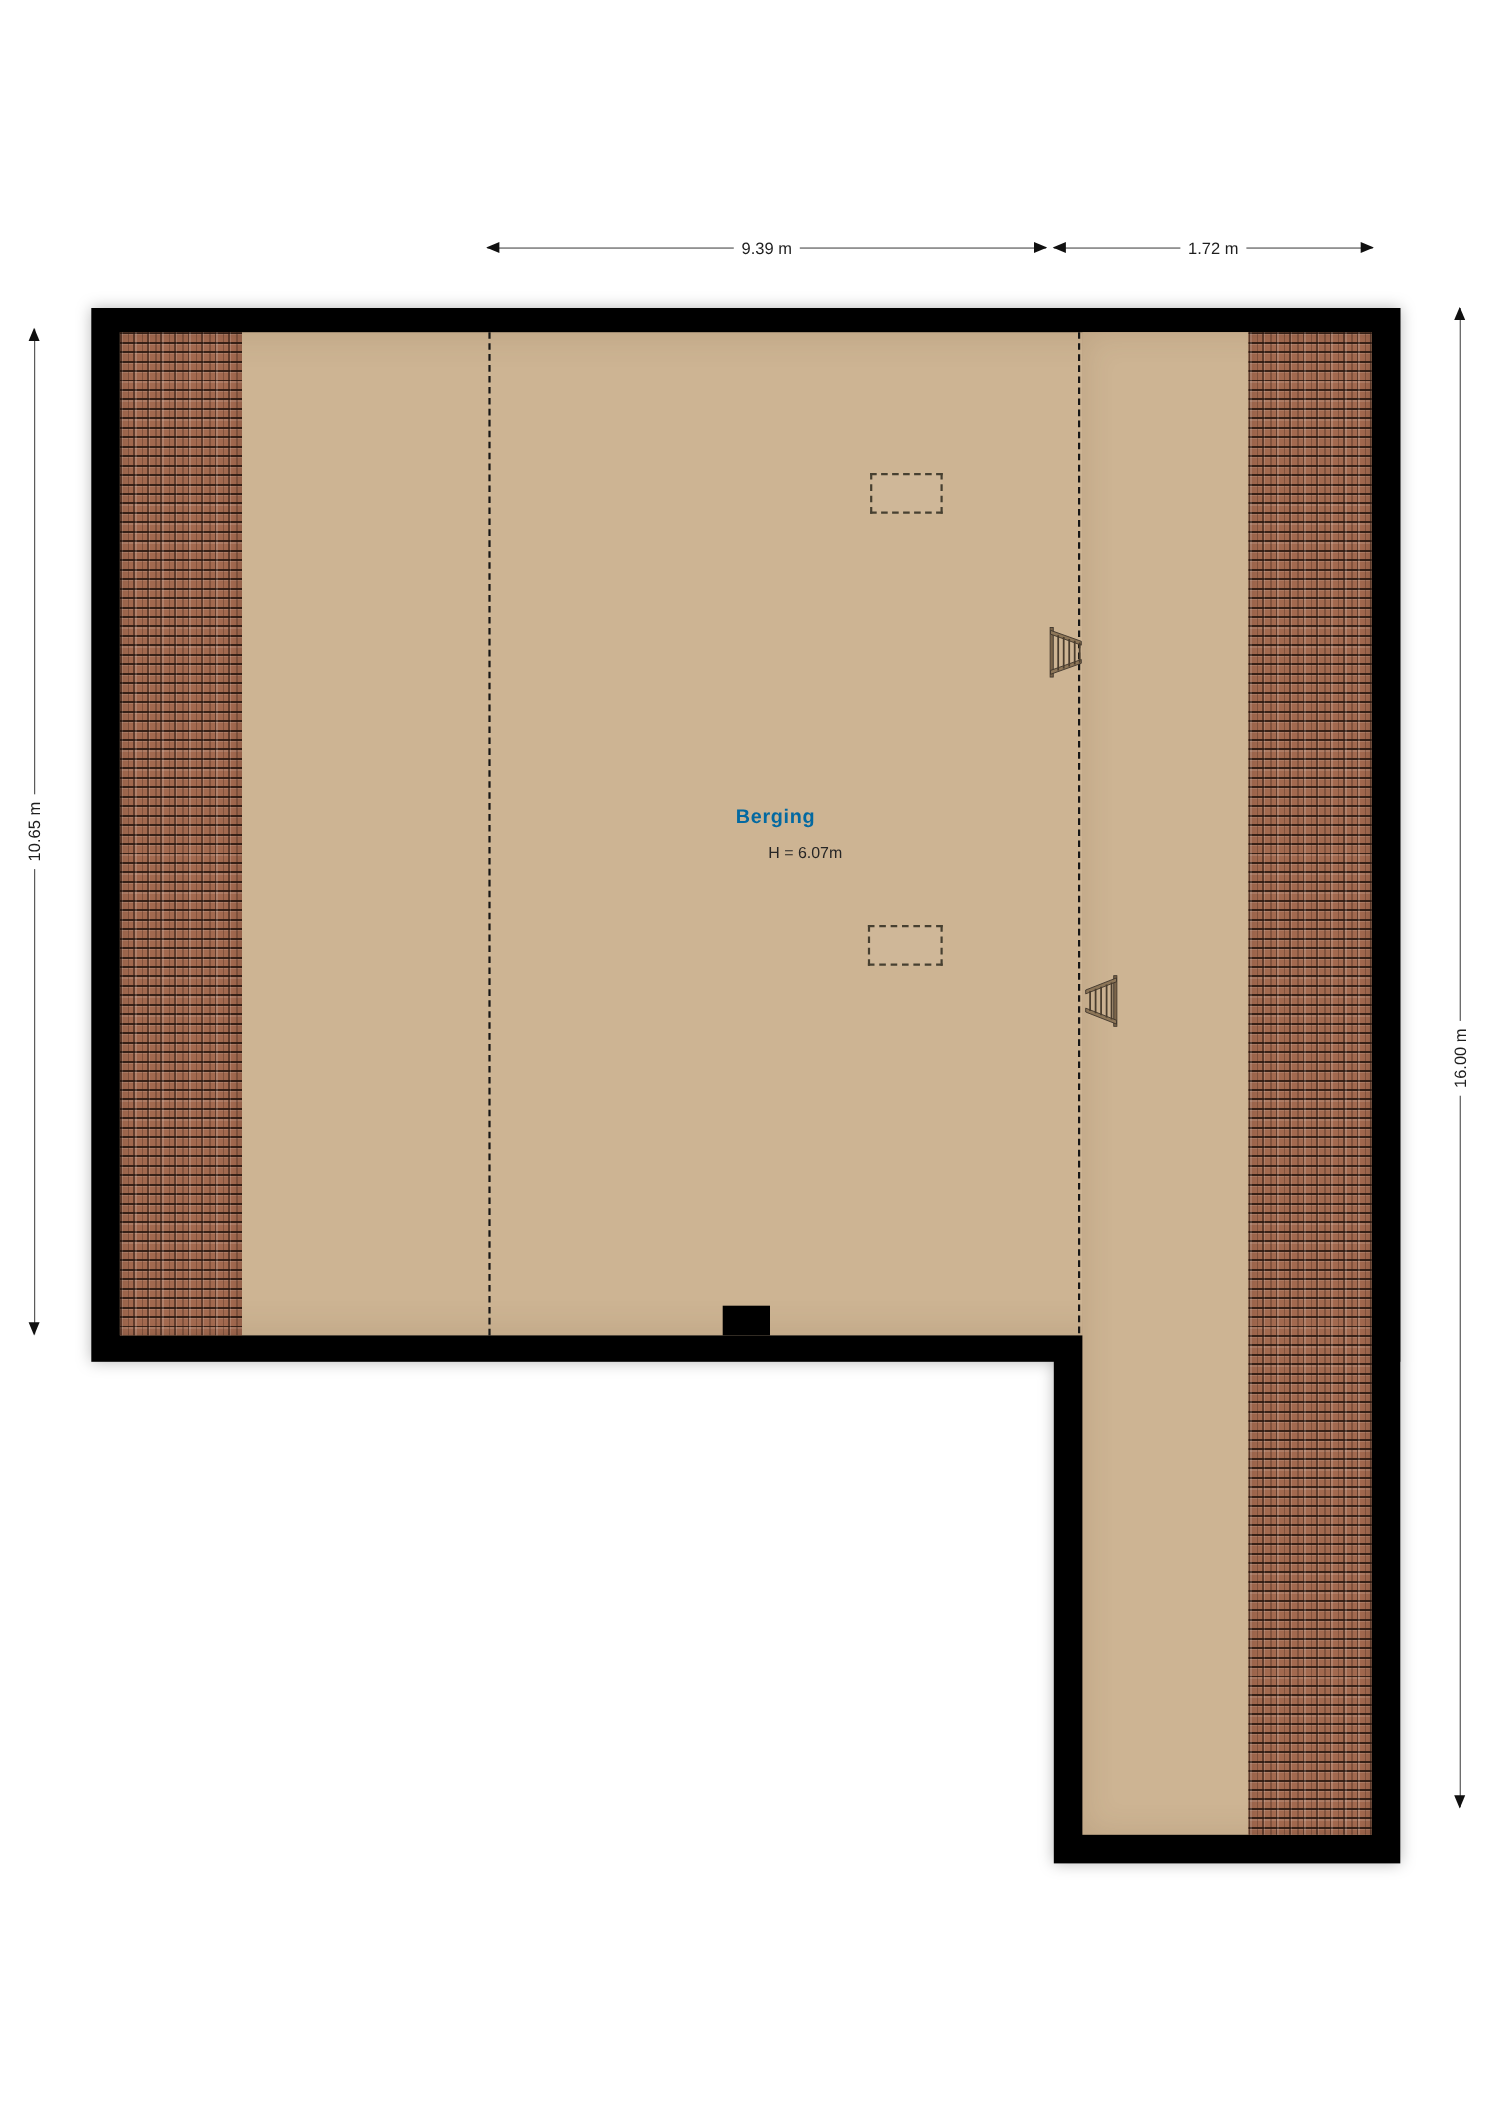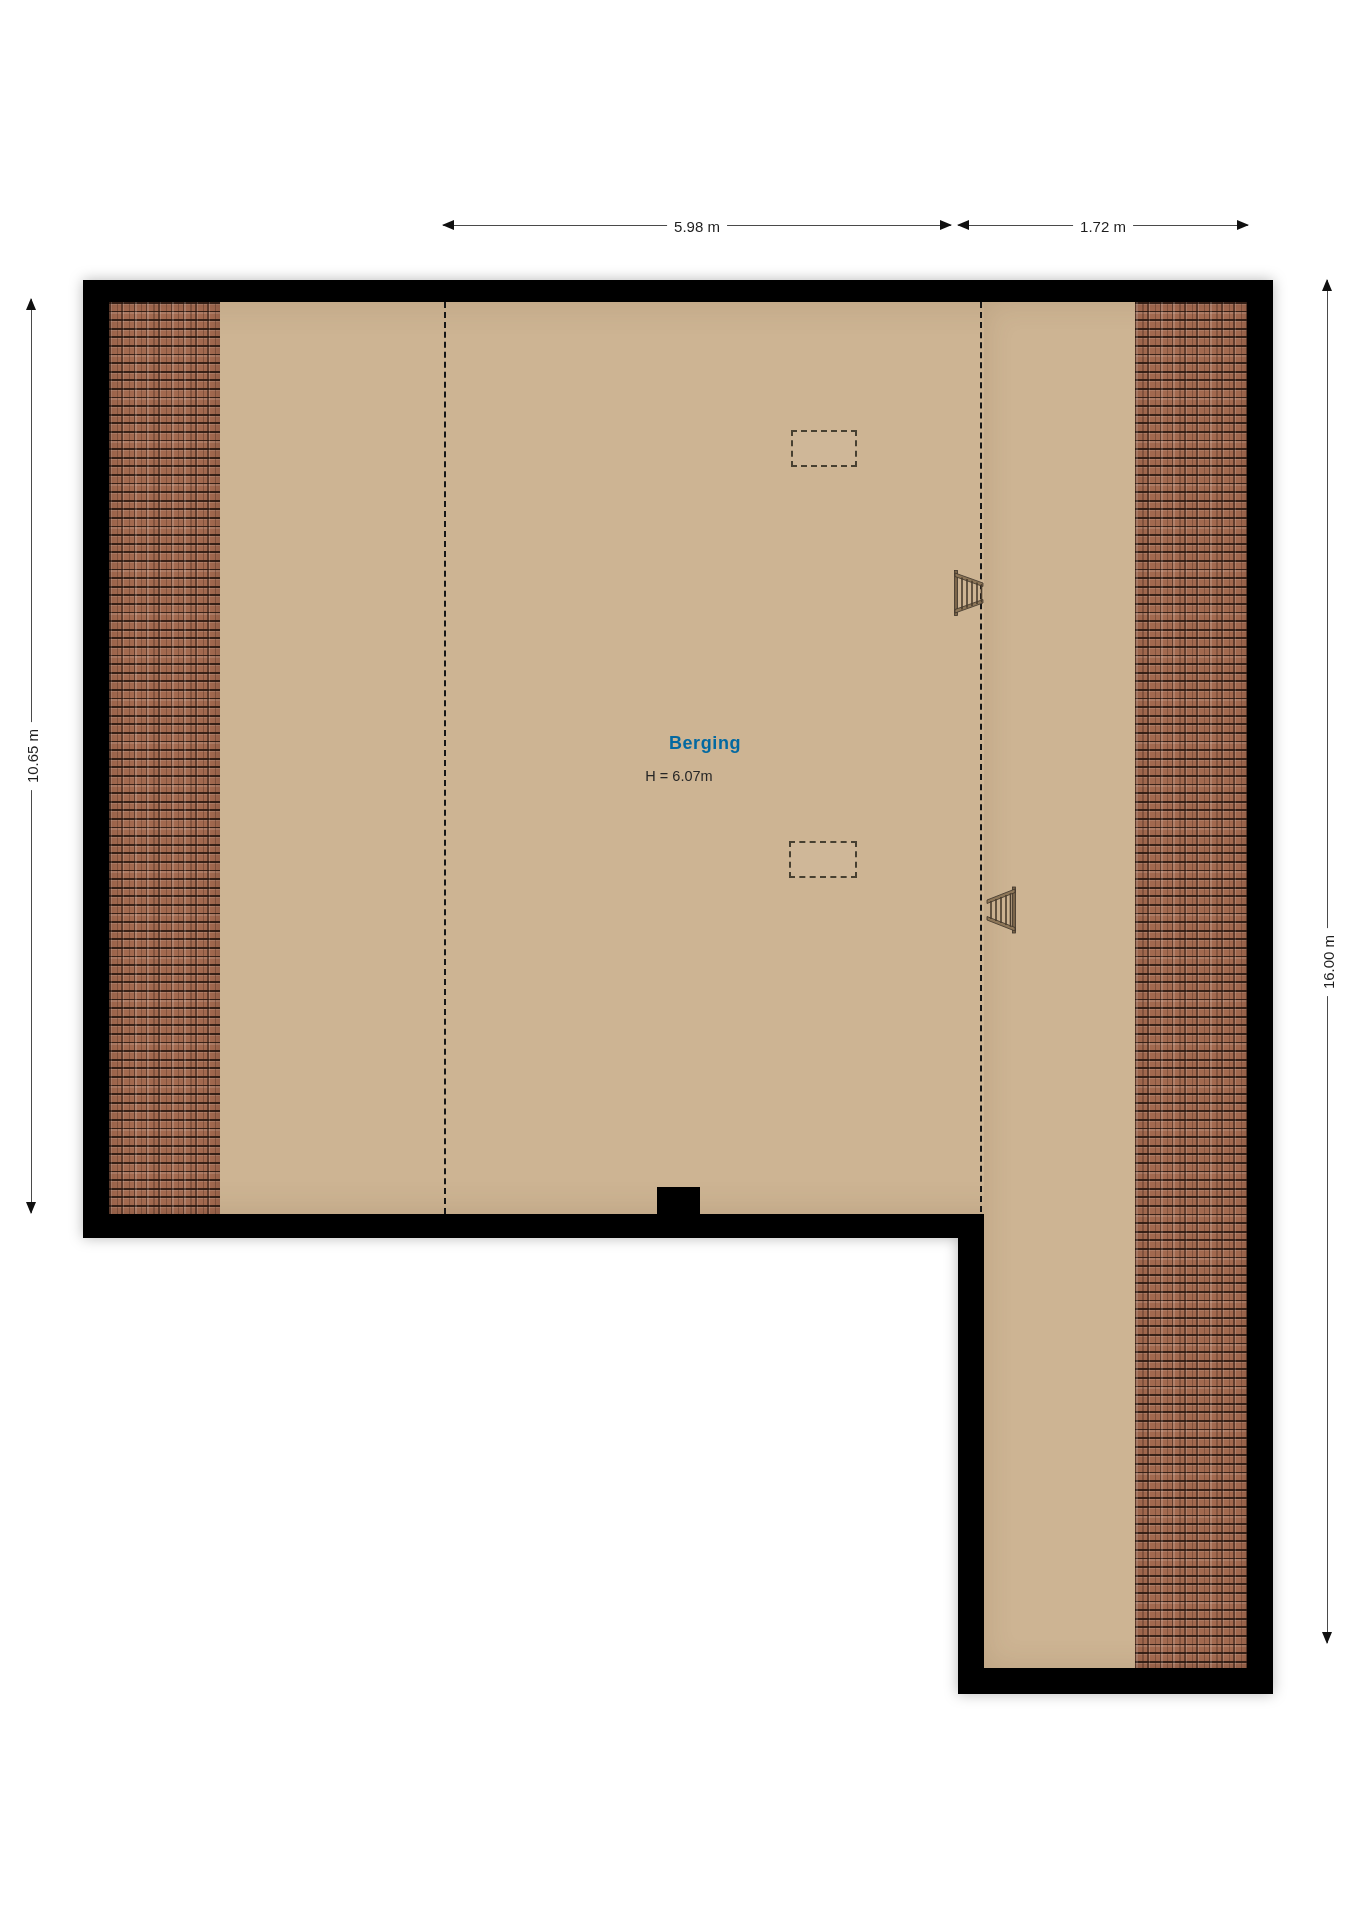--- a/index.html
+++ b/index.html
@@ -50,21 +50,21 @@
   .skylight-2{left:789px;top:841px;width:64px;height:33px;}
 
   
   .ladder{position:absolute;}
   .ladder-1{left:954px;top:569px;width:30px;height:48px;}
   .ladder-2{left:985px;top:885px;width:31px;height:50px;}
 
   
   .room-label{position:absolute;left:705px;top:743px;transform:translate(-50%,-50%);
     font-size:18px;font-weight:600;letter-spacing:.6px;color:#0369a1;white-space:nowrap;}
-  .room-height{position:absolute;left:679px;top:776px;transform:translate(-50%,-50%);
+  .room-height{position:absolute;left:732px;top:776px;transform:translate(-50%,-50%);
     font-size:14.5px;font-weight:500;color:#262626;white-space:nowrap;}
 
   
   .dim{position:absolute;background:var(--dim,#4a4a4a);}
   .dim-h{height:1px;}
   .dim-v{width:1px;}
   .dim-top-main{left:443px;top:225px;width:508px;}
   .dim-top-wing{left:958px;top:225px;width:290px;}
   .dim-left{left:31px;top:299px;height:914px;}
   .dim-right{left:1327px;top:280px;height:1363px;}
@@ -127,21 +127,21 @@
       <line x1="25.5" y1="8.2" x2="25.5" y2="41.8" stroke="#4a3d2e" stroke-width="1.6"></line>
     </svg>
   </div>
 
   <div class="room-label">Berging</div>
   <div class="room-height">H = 6.07m</div>
 
   <div class="dim dim-h dim-top-main">
     <span class="arrow arrow-l"></span>
     <span class="arrow arrow-r"></span>
-    <span class="dim-label">5.98 m</span>
+    <span class="dim-label">9.39 m</span>
   </div>
 
   <div class="dim dim-h dim-top-wing">
     <span class="arrow arrow-l"></span>
     <span class="arrow arrow-r"></span>
     <span class="dim-label">1.72 m</span>
   </div>
 
   <div class="dim dim-v dim-left">
     <span class="arrow arrow-u"></span>

